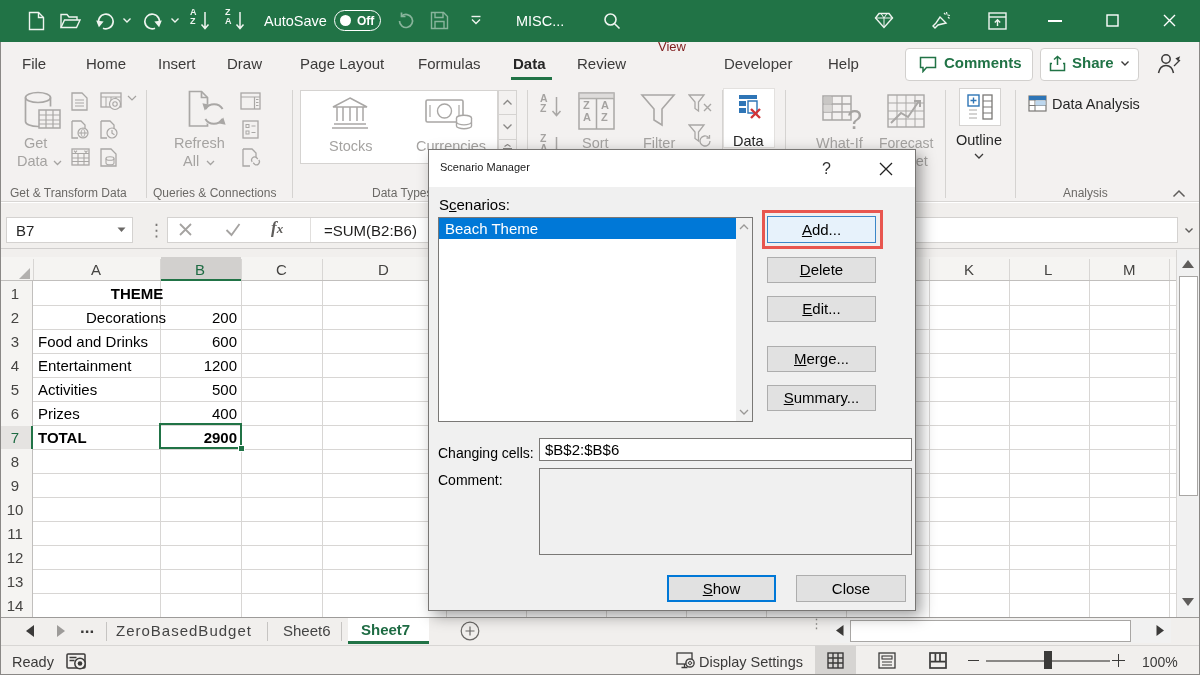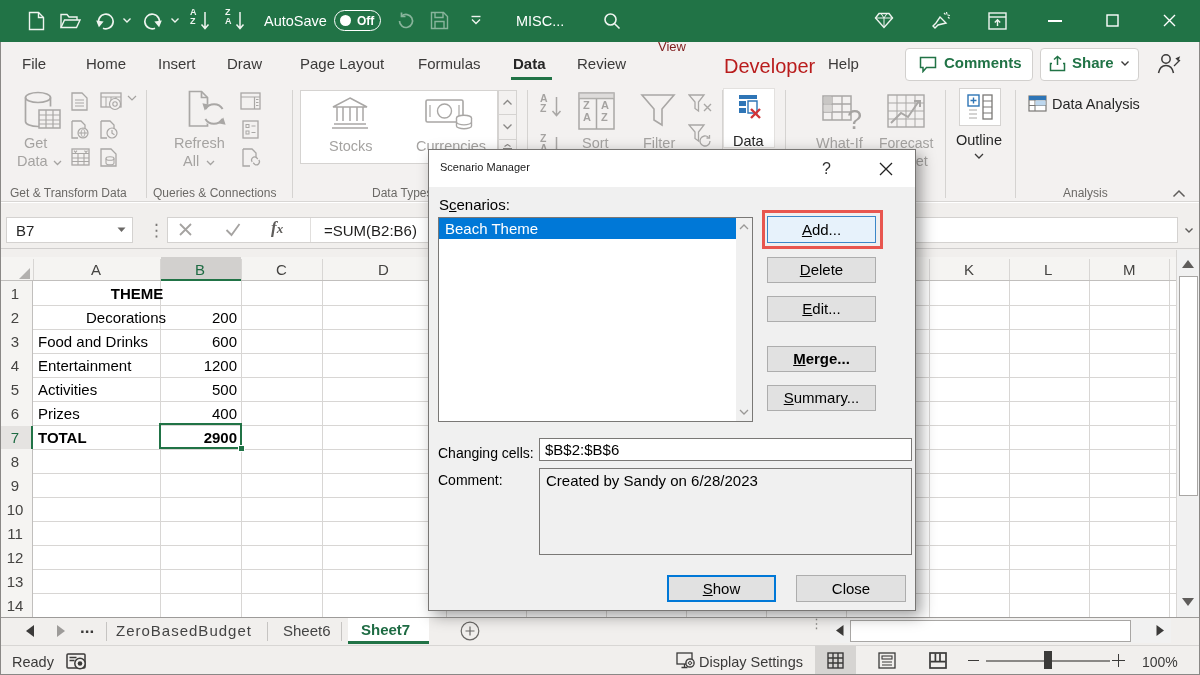--- a/index.html
+++ b/index.html
@@ -108,21 +108,21 @@
 <div class="t" style="left:22px;top:55px;font-size:15px;color:#3b3a39;">File</div>
 <div class="t" style="left:86px;top:55px;font-size:15px;color:#3b3a39;">Home</div>
 <div class="t" style="left:158px;top:55px;font-size:15px;color:#3b3a39;">Insert</div>
 <div class="t" style="left:227px;top:55px;font-size:15px;color:#3b3a39;">Draw</div>
 <div class="t" style="left:300px;top:55px;font-size:15px;color:#3b3a39;">Page Layout</div>
 <div class="t" style="left:418px;top:55px;font-size:15px;color:#3b3a39;">Formulas</div>
 <div class="t" style="left:513px;top:55px;font-size:15px;color:#262626;font-weight:bold;">Data</div>
 <div class="a" style="left:511px;top:77px;width:41px;height:3px;background:#217346;"></div>
 <div class="t" style="left:577px;top:55px;font-size:15px;color:#3b3a39;">Review</div>
 <div class="t" style="left:658px;top:39px;font-size:13px;color:#7f1d1d;">View</div>
-<div class="t" style="left:724px;top:55px;font-size:20px;color:#b91c1c;">Developer</div>
+<div class="t" style="left:724px;top:55px;font-size:15px;color:#404040;">Developer</div>
 <div class="t" style="left:828px;top:55px;font-size:15px;color:#3b3a39;">Help</div>
 
 <div class="a" style="left:905px;top:48px;width:126px;height:31px;background:#fff;border:1px solid #d2d0ce;border-radius:4px;"></div>
 <svg class="a" style="left:919px;top:56px" width="18" height="17" viewBox="0 0 18 17">
       <path d="M1.5 1.5h15v10h-9l-3.5 4v-4h-2.5z" fill="none" stroke="#217346" stroke-width="1.5"></path>
     </svg>
 <div class="t" style="left:944px;top:54px;font-size:15px;color:#217346;font-weight:bold;">Comments</div>
 
 <div class="a" style="left:1040px;top:48px;width:97px;height:31px;background:#fff;border:1px solid #d2d0ce;border-radius:4px;"></div>
 <svg class="a" style="left:1049px;top:55px" width="17" height="17" viewBox="0 0 17 17">
@@ -545,29 +545,28 @@
         <path d="M1 5l4-4 4 4" fill="none" stroke="#9a9896" stroke-width="1.3"></path>
       </svg>
 <svg class="a" style="left:310px;top:259px" width="10" height="6" viewBox="0 0 10 6">
         <path d="M1 1l4 4 4-4" fill="none" stroke="#9a9896" stroke-width="1.3"></path>
       </svg>
 
 <div class="a" style="left:333px;top:60px;width:121px;height:39px;border:3px solid #e8564f;box-sizing:border-box;"></div>
 <div class="btn" style="left:338px;top:66px;width:109px;height:27px;line-height:25px;background:#e7f2fb;border-color:#3c87c8;box-sizing:border-box;"><span class="u">A</span>dd...</div>
 <div class="btn" style="left:338px;top:107px;width:109px;height:26px;line-height:24px;box-sizing:border-box;"><span class="u">D</span>elete</div>
 <div class="btn" style="left:338px;top:146px;width:109px;height:26px;line-height:24px;box-sizing:border-box;"><span class="u">E</span>dit...</div>
-<div class="btn" style="left:338px;top:196px;width:109px;height:26px;line-height:24px;box-sizing:border-box;font-weight:bold;"><span class="u">M</span>erge...</div>
+<div class="btn" style="left:338px;top:196px;width:109px;height:26px;line-height:24px;box-sizing:border-box;"><span class="u">M</span>erge...</div>
 <div class="btn" style="left:338px;top:235px;width:109px;height:26px;line-height:24px;box-sizing:border-box;"><span class="u">S</span>ummary...</div>
 
 <div class="t" style="left:9px;top:295px;font-size:14px;color:#000;">Changing cells:</div>
 <div class="a" style="left:110px;top:288px;width:373px;height:23px;background:#fff;border:1px solid #7a7876;box-sizing:border-box;"></div>
 <div class="t" style="left:116px;top:291px;font-size:15px;color:#000;">$B$2:$B$6</div>
 <div class="t" style="left:9px;top:322px;font-size:14px;color:#000;">Comment:</div>
 <div class="a" style="left:110px;top:318px;width:373px;height:87px;background:#f0f0f0;border:1px solid #7a7876;box-sizing:border-box;"></div>
-<div class="t" style="left:117px;top:322px;font-size:15px;color:#000;">Created by Sandy on 6/28/2023</div>
 
 <div class="btn" style="left:238px;top:425px;width:109px;height:27px;line-height:23px;border:2px solid #0078d7;box-sizing:border-box;"><span class="u">S</span>how</div>
 <div class="btn" style="left:367px;top:425px;width:110px;height:27px;line-height:25px;box-sizing:border-box;">Close</div>
 </div>
 
 <div class="a" style="left:0;top:42px;width:1px;height:633px;background:#8a8886;z-index:60;"></div>
 <div class="a" style="left:1199px;top:42px;width:1px;height:633px;background:#8a8886;z-index:60;"></div>
 <div class="a" style="left:0;top:673.5px;width:1200px;height:1.5px;background:#8a8886;z-index:60;"></div>
 </div>
 

